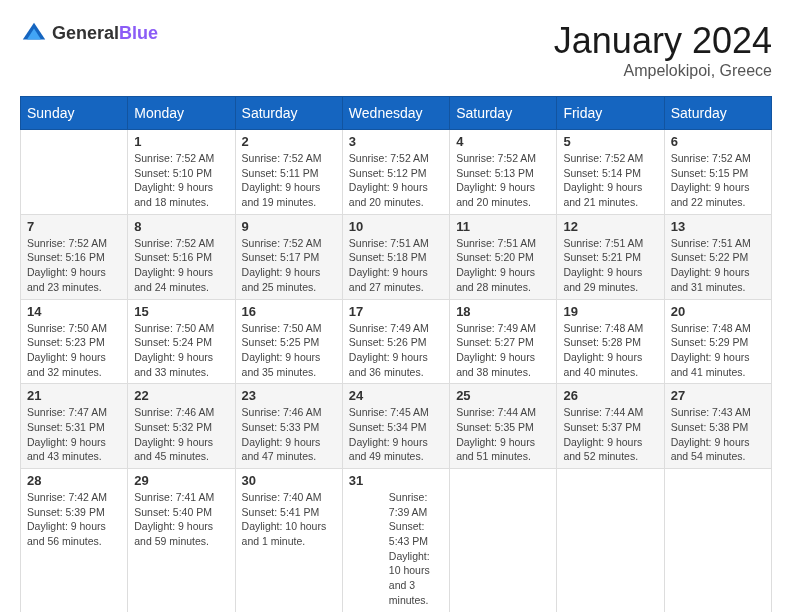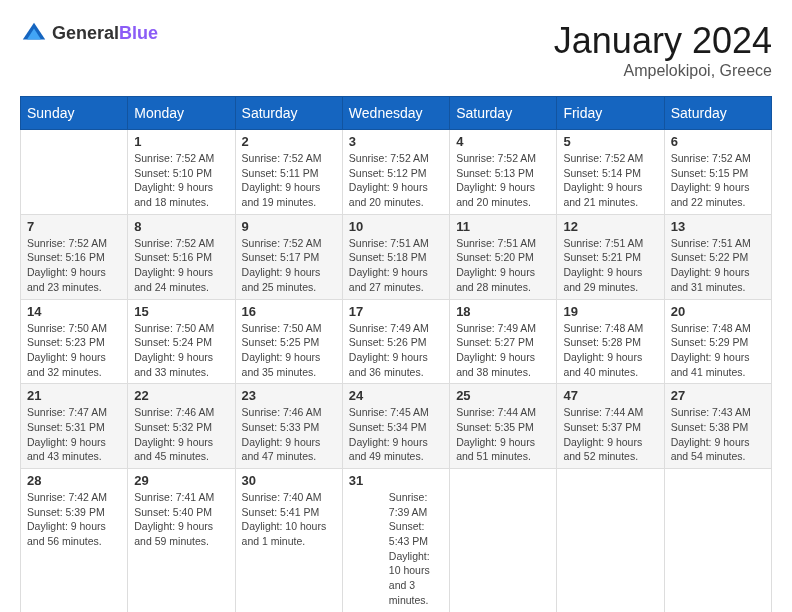--- a/index.html
+++ b/index.html
@@ -304,21 +304,21 @@
 and 49 minutes.</div>
         </td>
         <td>
           <span class="day-number">25</span>
           <div class="day-info" style="white-space: pre-line;">Sunrise: 7:44 AM
 Sunset: 5:35 PM
 Daylight: 9 hours
 and 51 minutes.</div>
         </td>
         <td>
-          <span class="day-number">47</span>
+          <span class="day-number">26</span>
           <div class="day-info" style="white-space: pre-line;">Sunrise: 7:44 AM
 Sunset: 5:37 PM
 Daylight: 9 hours
 and 52 minutes.</div>
         </td>
         <td>
           <span class="day-number">27</span>
           <div class="day-info" style="white-space: pre-line;">Sunrise: 7:43 AM
 Sunset: 5:38 PM
 Daylight: 9 hours

